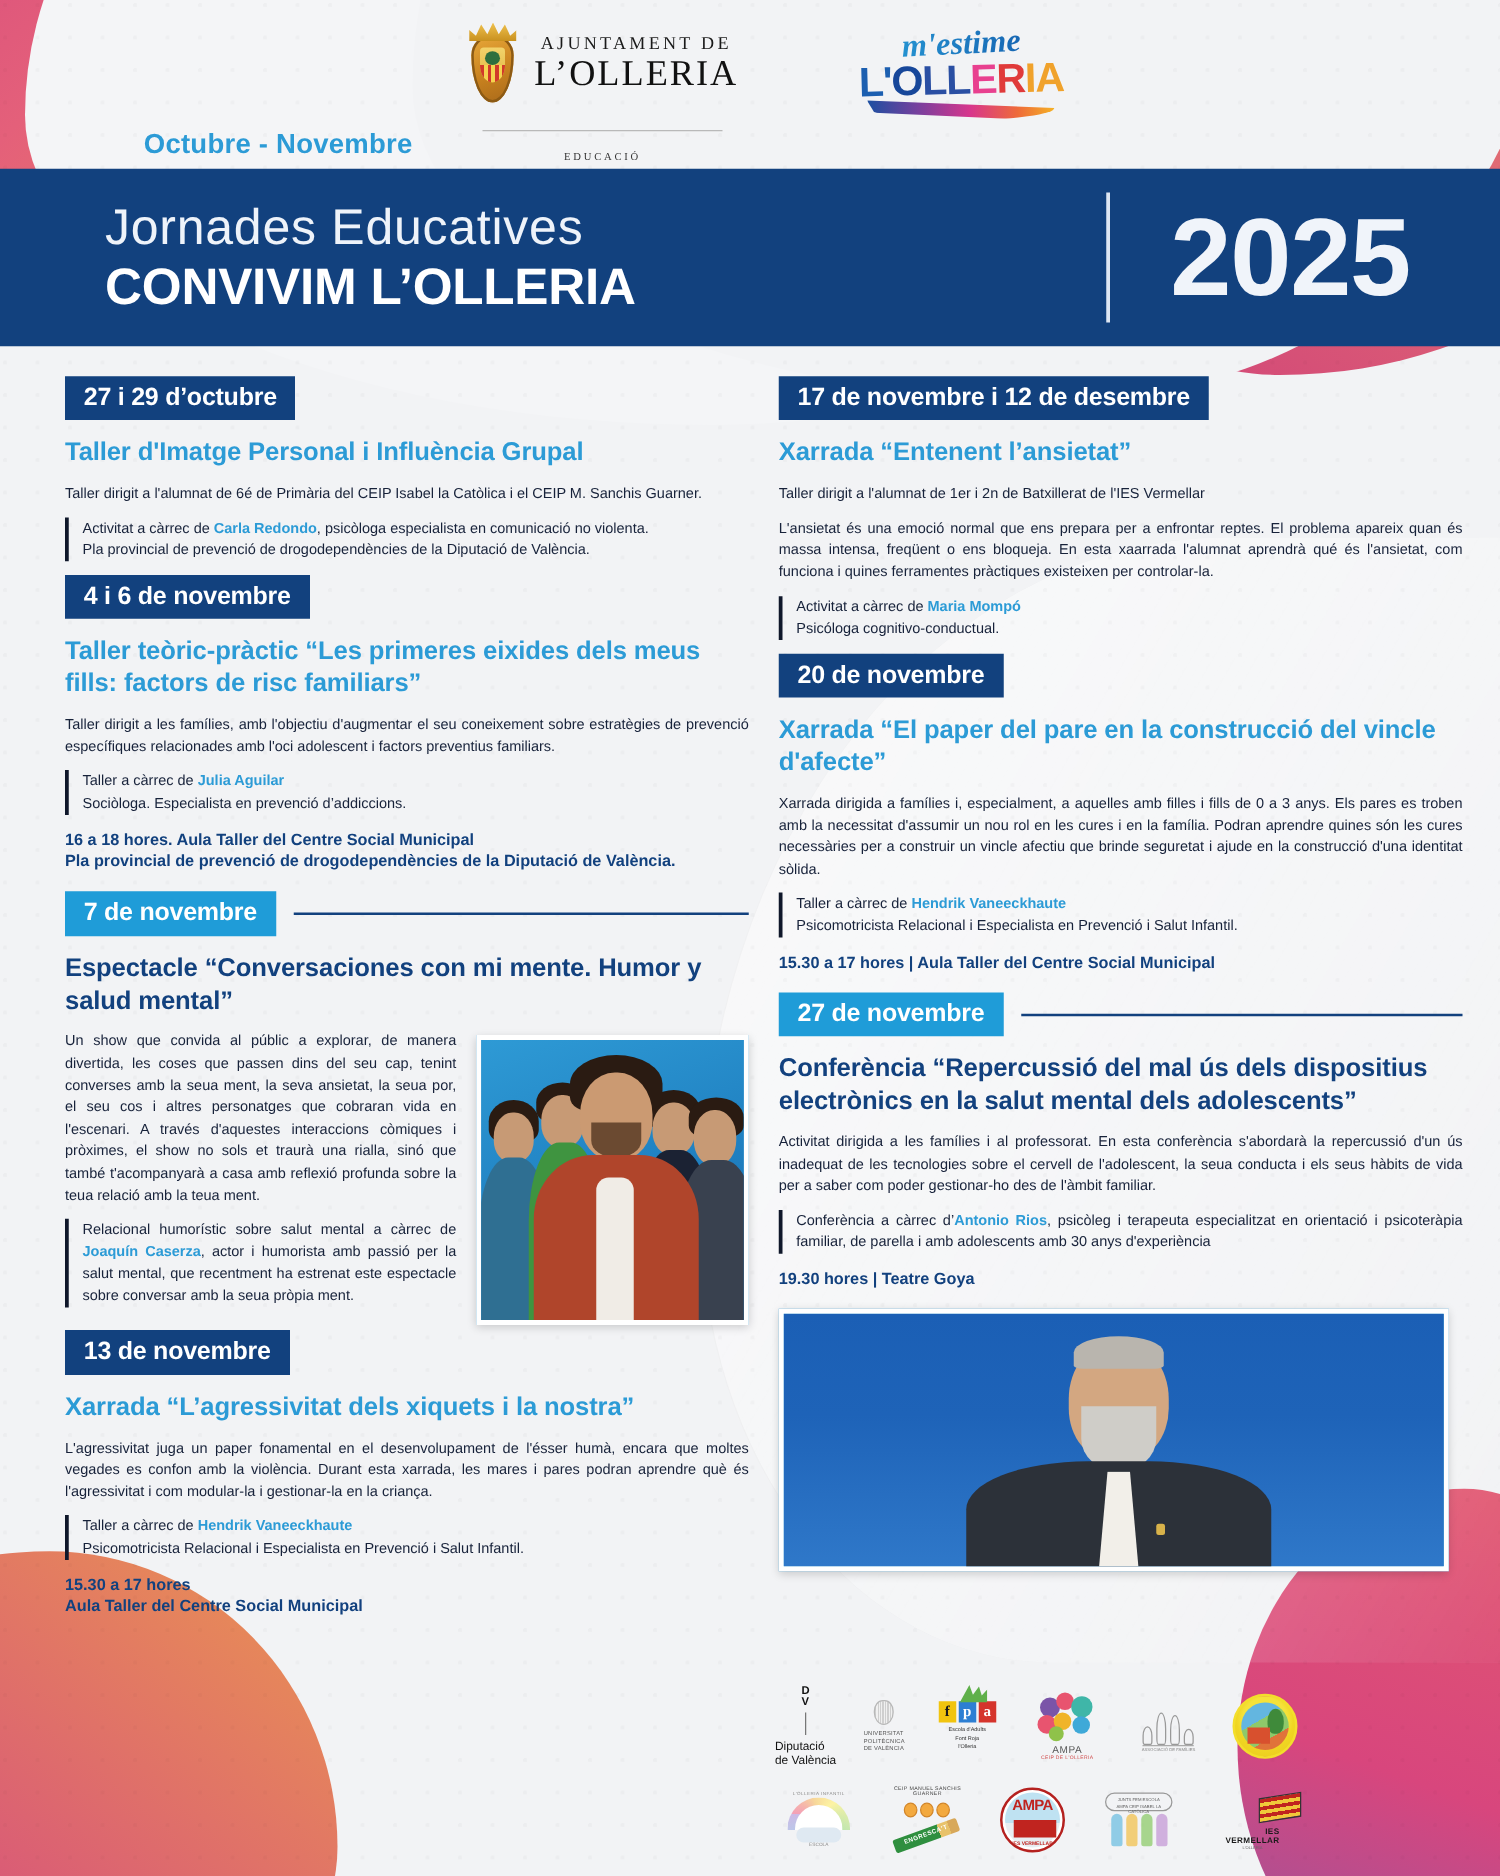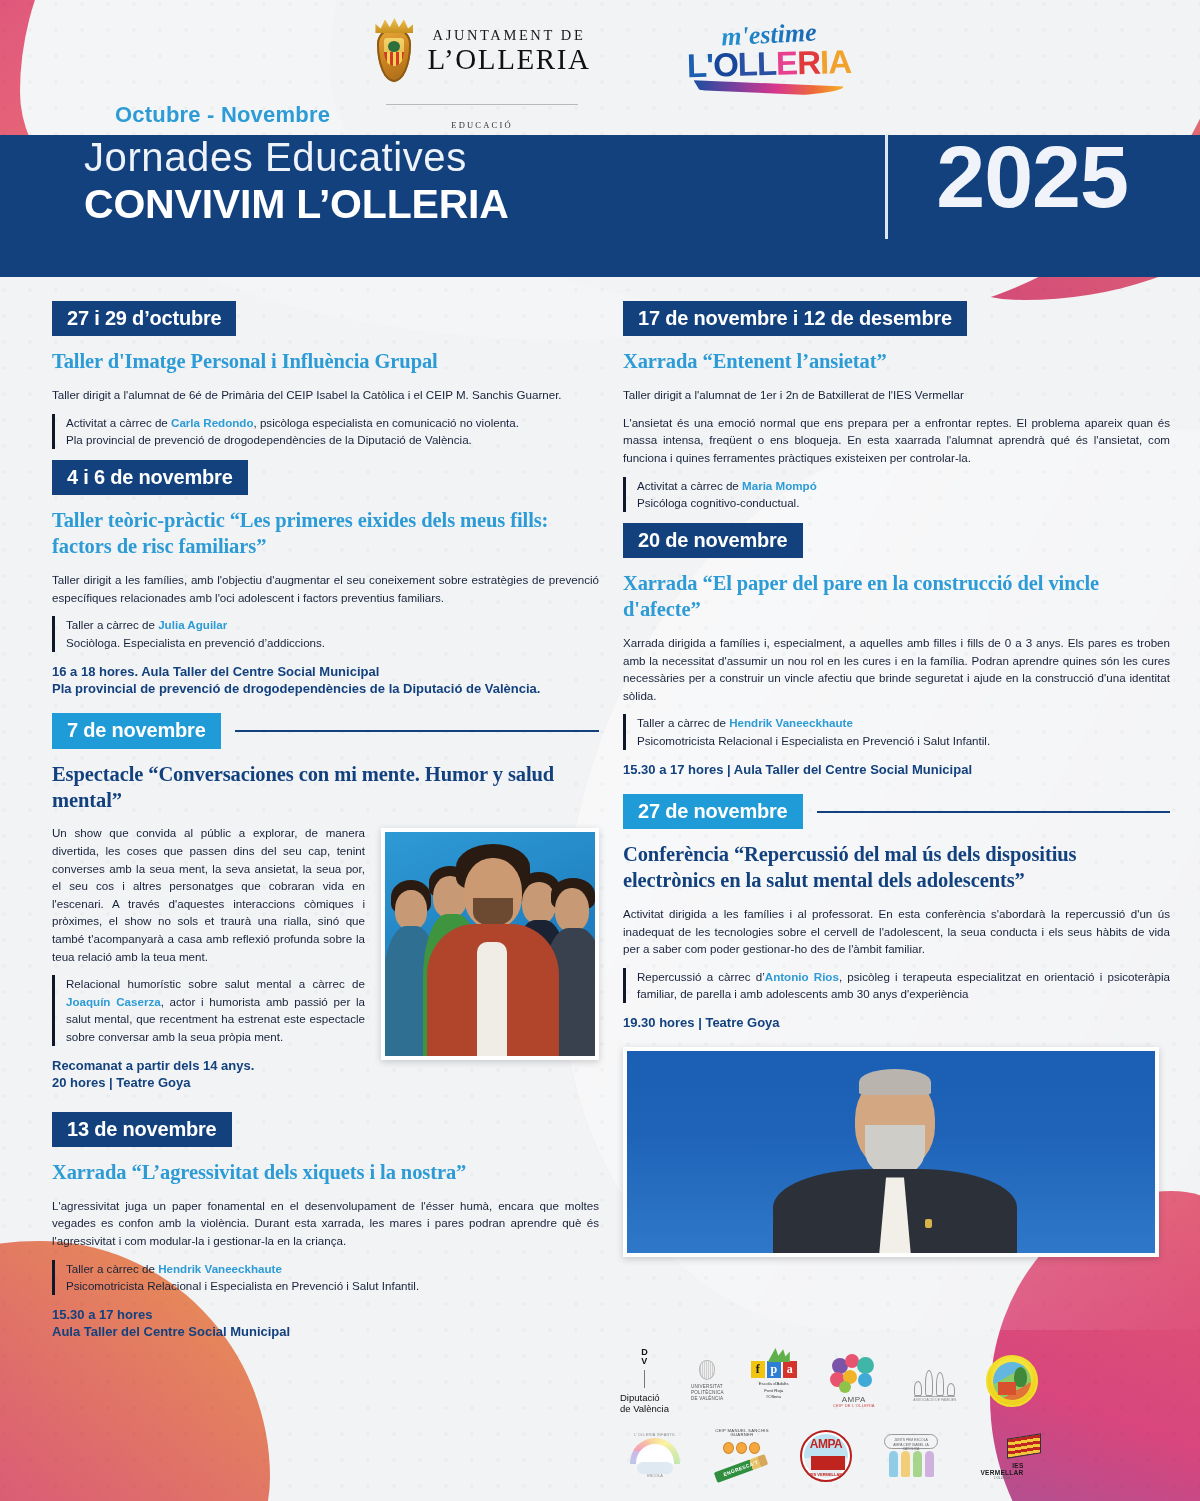--- a/index.html
+++ b/index.html
@@ -141,21 +141,21 @@
 
   
   #month-range {
     position:absolute; left:87px; top:102px;
     font-size:22px; font-weight:bold; color:#2c9bd6; letter-spacing:.2px;
   }
 
   
   #title-band {
     position:relative; height:142px; background:#12417e;
-    display:flex; align-items:flex-start;
+    display:flex; align-items:center;
   }
   #title-left { padding-left:84px; flex:1; }
   #title-line1 {
     color:#eef3fa; font-size:40px; font-weight:normal; letter-spacing:.6px; line-height:1.12;
   }
   #title-line2 {
     color:#ffffff; font-size:41px; font-weight:bold; letter-spacing:-.2px; line-height:1.1; margin-top:2px;
   }
   #title-divider { width:3px; height:104px; background:#dde6f3; margin:0 48px 0 0; }
   #title-year {
@@ -179,21 +179,21 @@
     display:inline-block; padding:6px 15px 7px;
     color:#fff; font-size:20px; font-weight:bold; letter-spacing:-.2px;
     line-height:1.12; white-space:nowrap;
   }
   .badge-navy { background:#12417e; }
   .badge-cyan { background:#1f9cd8; }
   .badge-rule { flex:1; height:2px; background:#12417e; }
 
   .ev-title {
     color:#2c9bd6; font-size:20.5px; font-weight:bold; line-height:1.26;
-    margin-bottom:11px; letter-spacing:-.1px;font-family:Liberation Serif, serif;
+    margin-bottom:11px; letter-spacing:-.1px;
   }
   .ev-title.navy { color:#12417e; }
 
   .ev-desc {
     color:#17223a; font-size:11.6px; line-height:1.52; margin-bottom:10px;
     text-align:justify;
   }
 
   .ev-quote {
     border-left:3px solid #0f172a; padding-left:11px;
@@ -435,22 +435,20 @@
       <div class="event">
     <div class="date-badge-row">
       <div class="date-badge badge-cyan">7 de novembre</div>
       <div class="badge-rule"></div>
     </div>
     <div class="ev-title navy">Espectacle “Conversaciones con mi mente. Humor y salud mental”</div>
     <div class="flow">
           <div class="flow-text">
             <div class="ev-desc">Un show que convida al públic a explorar, de manera divertida, les coses que passen dins del seu cap, tenint converses amb la seua ment, la seva ansietat, la seua por, el seu cos i altres personatges que cobraran vida en l'escenari. A través d'aquestes interaccions còmiques i pròximes, el show no sols et traurà una rialla, sinó que també t'acompanyarà a casa amb reflexió profunda sobre la teua relació amb la teua ment.</div>
             <div class="ev-quote"><span>Relacional humorístic sobre salut mental a càrrec de </span><span class="hl">Joaquín Caserza</span><span>, actor i humorista amb passió per la salut mental, que recentment ha estrenat este espectacle sobre conversar amb la seua pròpia ment.</span></div>
-            <div class="ev-meta" style="white-space:pre-line">Recomanat a partir dels 14 anys.
-20 hores | Teatre Goya</div>
           </div>
           <div class="photo" id="photo-espectacle">
     <div class="ph-sky"></div>
     <div class="hair" style="left:6px;top:48px;width:40px;height:34px"></div>
     <div class="head" style="left:10px;top:58px;width:32px;height:40px"></div>
     <div class="torso" style="left:-2px;top:94px;width:56px;height:140px;background:#2f6f92"></div>
     <div class="hair" style="left:44px;top:34px;width:42px;height:32px"></div>
     <div class="head" style="left:48px;top:44px;width:34px;height:42px"></div>
     <div class="torso" style="left:38px;top:82px;width:58px;height:150px;background:#3f9440"></div>
     <div class="hair" style="left:133px;top:40px;width:42px;height:32px"></div>
@@ -500,21 +498,21 @@
         <div class="ev-quote"><span>Taller a càrrec de </span><span class="hl">Hendrik Vaneeckhaute</span><span></span><br><span>Psicomotricista Relacional i Especialista en Prevenció i Salut Infantil.</span></div>
         <div class="ev-meta" style="white-space:pre-line">15.30 a 17 hores | Aula Taller del Centre Social Municipal</div>
   </div>
       <div class="event">
     <div class="date-badge-row">
       <div class="date-badge badge-cyan">27 de novembre</div>
       <div class="badge-rule"></div>
     </div>
     <div class="ev-title navy">Conferència “Repercussió del mal ús dels dispositius electrònics en la salut mental dels adolescents”</div>
     <div class="ev-desc">Activitat dirigida a les famílies i al professorat. En esta conferència s'abordarà la repercussió d'un ús inadequat de les tecnologies sobre el cervell de l'adolescent, la seua conducta i els seus hàbits de vida per a saber com poder gestionar-ho des de l'àmbit familiar.</div>
-        <div class="ev-quote"><span>Repercussió a càrrec d’</span><span class="hl">Antonio Rios</span><span>, psicòleg i terapeuta especialitzat en orientació i psicoteràpia familiar, de parella i amb adolescents amb 30 anys d'experiència</span></div>
+        <div class="ev-quote"><span>Conferència a càrrec d’</span><span class="hl">Antonio Rios</span><span>, psicòleg i terapeuta especialitzat en orientació i psicoteràpia familiar, de parella i amb adolescents amb 30 anys d'experiència</span></div>
         <div class="ev-meta" style="white-space:pre-line">19.30 hores | Teatre Goya</div>
         <div class="photo" id="photo-conferencia">
     <div class="ph-sky2"></div>
     <div class="head" style="left:228px;top:22px;width:80px;height:96px;background:#d3a781;border-radius:48% 48% 44% 44%"></div>
     <div style="position:absolute;left:232px;top:18px;width:72px;height:26px;background:#b9b5ae;border-radius:50% 50% 10% 10%"></div>
     <div class="beard" style="left:238px;top:74px;width:60px;height:52px;background:#cfcdc8;border-radius:0 0 52% 52%"></div>
     <div class="torso" style="left:146px;top:118px;width:244px;height:96px;background:#2c3139;border-radius:40% 40% 0 0"></div>
     <div style="position:absolute;left:238px;top:126px;width:60px;height:88px;background:#f2efe9;clip-path:polygon(35% 0,65% 0,78% 100%,22% 100%)"></div>
     <div style="position:absolute;left:298px;top:168px;width:7px;height:9px;background:#d8b24a;border-radius:2px"></div>
   </div>

